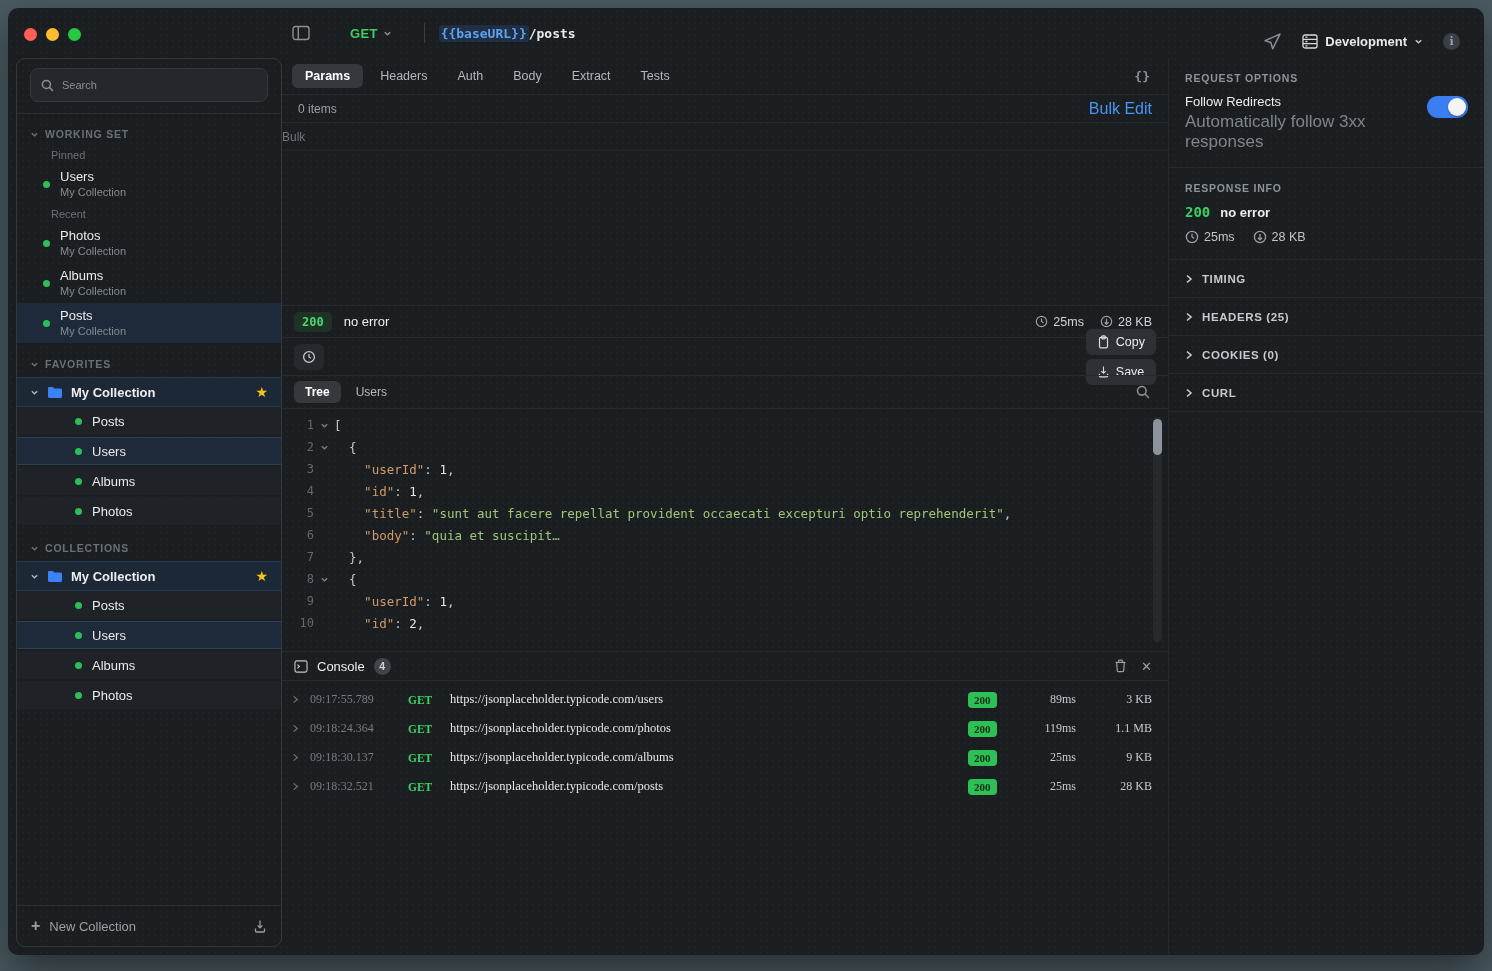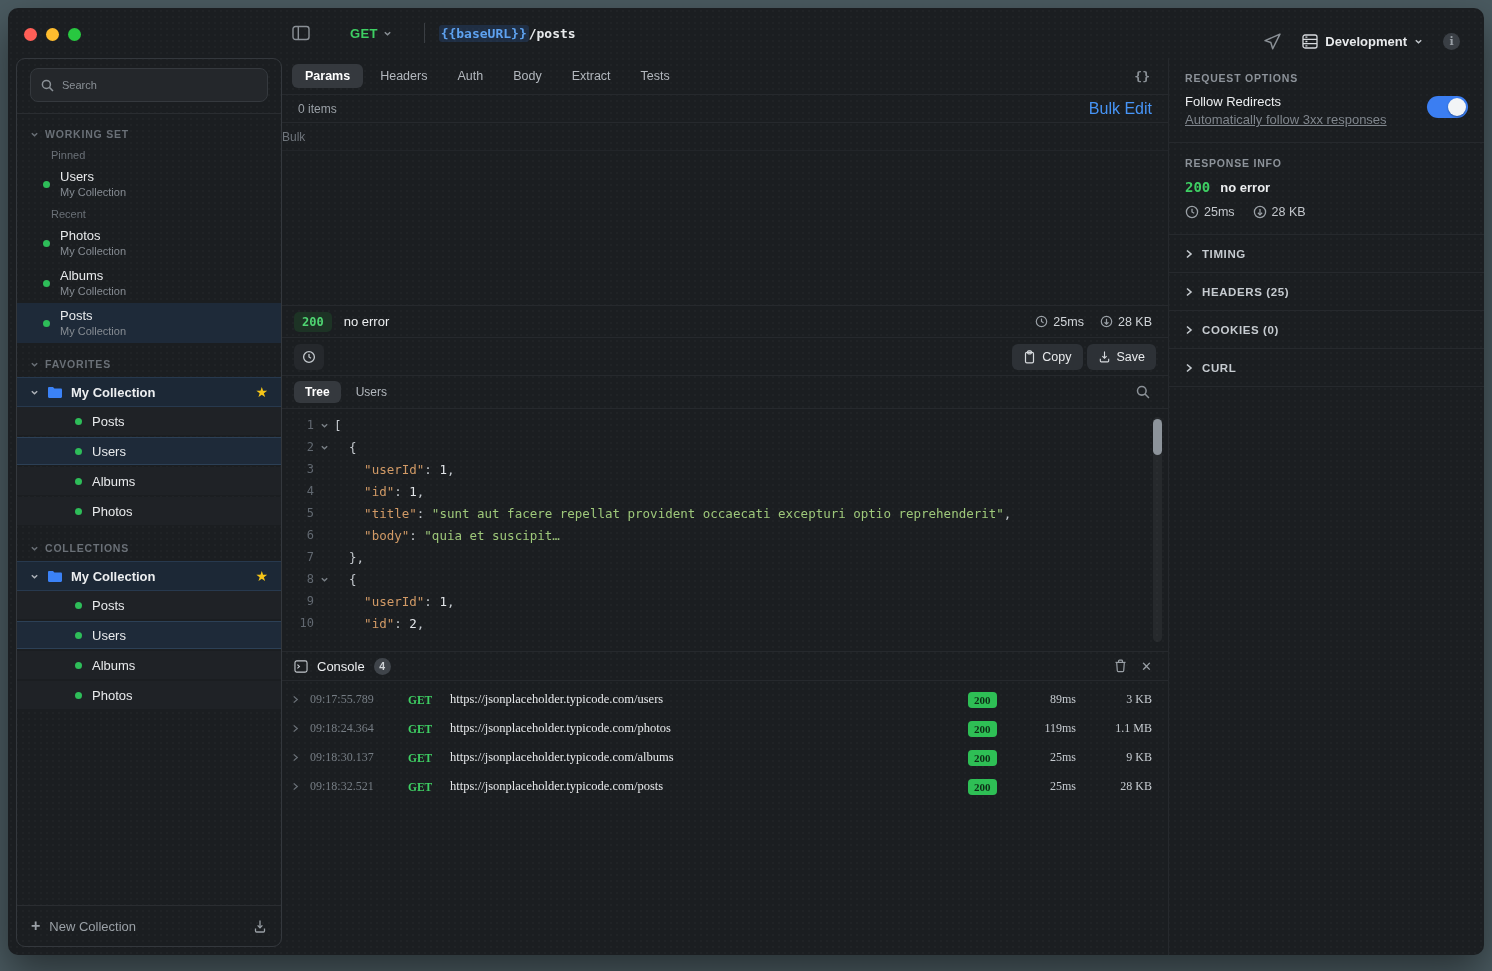--- a/index.html
+++ b/index.html
@@ -83,21 +83,21 @@
     align-items:center; gap:12px; padding:0 16px 0 12px; }
   .status-badge { font-family:"DejaVu Sans Mono", monospace; font-size:12px; font-weight:bold;
     color:#4fd572; background:#1d3325; padding:3px 8px; border-radius:5px; }
   .status-text { font-size:13px; color:#eceef0; }
   .resp-meta { margin-left:auto; display:flex; align-items:center; gap:16px; }
   .meta-item { display:flex; align-items:center; gap:5px; color:#d0d4d8; font-size:12.5px; }
   .resp-actions-row { height:38px; flex:0 0 38px; border-top:1px solid #26292d; display:flex;
     align-items:center; padding:0 12px; gap:8px; }
   .hist-btn { width:30px; height:26px; border-radius:6px; background:#25282c; display:flex;
     align-items:center; justify-content:center; cursor:pointer; }
-  .act-btns { margin-left:auto; display:flex; gap:4px; }
+  .act-btns { margin-left:auto; display:flex; gap:4px;flex-direction:column; }
   .act-btn { height:26px; display:flex; align-items:center; gap:6px; background:#2d3136;
     border:none; border-radius:6px; color:#e8eaec; font-size:12.5px; padding:0 11px; cursor:pointer;
     font-family:"Liberation Sans", sans-serif; }
   .view-tabs-row { height:33px; flex:0 0 33px; border-top:1px solid #26292d; display:flex;
     align-items:center; gap:4px; padding:0 12px; }
   .view-tab { font-size:12px; color:#b3b8be; padding:4px 11px; border-radius:6px; cursor:pointer; }
   .view-tab.active { background:#35393e; color:#fff; font-weight:bold; }
   .code-search { margin-left:auto; cursor:pointer; padding-right:6px; }
   
   .code-area { flex:0 0 243px; height:243px; border-top:1px solid #26292d; position:relative;
@@ -135,21 +135,21 @@
     padding:2px 6px; border-radius:4px; }
   .cr-dur, .cr-size { color:#c6cbd0; font-size:12px; text-align:right; }
   .main-bottom-fill { flex:1 1 auto; }
   
   .rightpanel { flex:0 0 316px; border-left:1px solid #26292d; display:flex; flex-direction:column; }
   .rp-block { padding:14px 16px 15px; border-bottom:1px solid #26292d; }
   .rp-caps { font-size:10.5px; font-weight:bold; letter-spacing:.8px; color:#8d939a; margin-bottom:10px; }
   .fr-row { display:flex; align-items:flex-start; }
   .fr-texts { flex:1; }
   .fr-label { font-size:13px; color:#eceef0; margin-bottom:3px; }
-  .fr-desc { font-size:13px; color:#7f858c;text-decoration:underline; }
+  .fr-desc { font-size:17px; color:#7f858c; }
   .toggle { width:41px; height:22px; border-radius:11px; background:#3b7ef2; position:relative;
     cursor:pointer; flex:0 0 41px; margin-top:2px; }
   .toggle::after { content:""; position:absolute; right:2px; top:2px; width:18px; height:18px;
     border-radius:50%; background:#f2f4f6; box-shadow:0 1px 2px rgba(0,0,0,.35); }
   .rp-status-line { display:flex; align-items:center; gap:10px; margin-bottom:10px; }
   .rp-status-code { font-family:"DejaVu Sans Mono", monospace; font-size:14px; font-weight:bold; color:#3ecf63; }
   .rp-status-text { font-size:13px; font-weight:bold; color:#eceef0; }
   .rp-meta { display:flex; align-items:center; gap:18px; }
   .rp-meta .meta-item { color:#c3c7cc; }
   .rp-section { height:38px; border-bottom:1px solid #26292d; display:flex; align-items:center;

